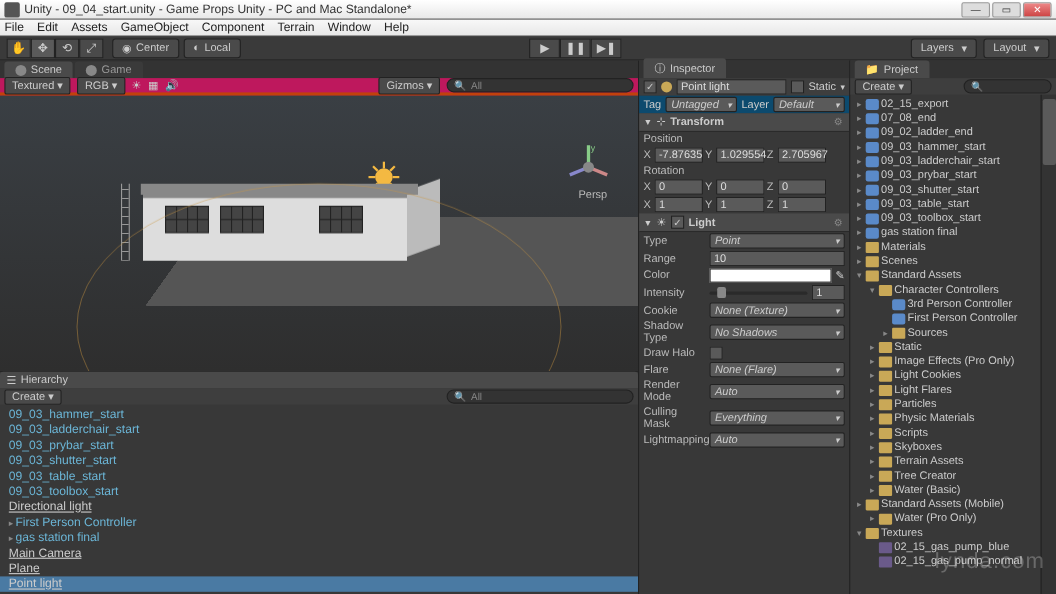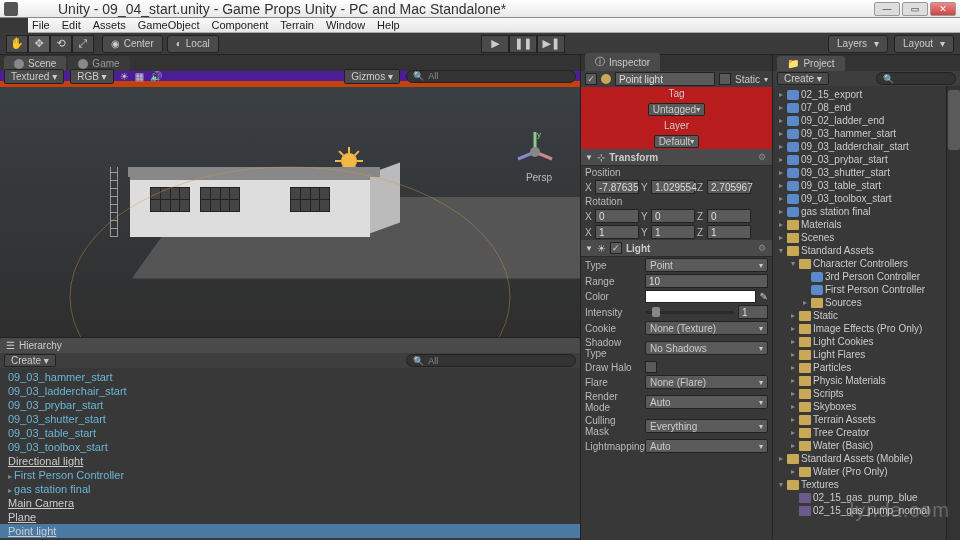--- a/index.html
+++ b/index.html
@@ -1,40 +1,40 @@
 <!DOCTYPE html>
 <html><head>
 <meta charset="utf-8">
 <style>
 * { margin: 0; padding: 0; box-sizing: border-box; font-family: Arial, sans-serif; user-select: none; }
 body { width: 960px; height: 540px; background: #383838; overflow: hidden; font-size: 11px; color: #ccc; }
 .titlebar { height: 18px; background: linear-gradient(#fff,#e8e8e8); border-bottom: 1px solid #888; display: flex; align-items: center; padding: 0 4px; color: #333; }
 .titlebar .icon { width: 14px; height: 14px; background: #555; border-radius: 2px; margin-right: 4px; }
-.titlebar .title { flex: 1; font-size: 14px; margin-left: 36px; }
+.titlebar .title { flex: 1; font-size: 11px; }
 .winbtns { display: flex; gap: 2px; }
 .winbtn { width: 26px; height: 14px; background: #ddd; border: 1px solid #999; border-radius: 2px; display:flex; align-items:center; justify-content:center; font-size:9px; color:#333;}
 .winbtn.close { background: linear-gradient(#e88,#c44); color:#fff;}
-.menubar { height: 15px; background: linear-gradient(#f8f8f8,#e8e8e8); border-bottom: 1px solid #aaa; display: flex; align-items: center; padding: 0 4px; gap: 12px; color: #222; font-size: 11px; margin-left: 28px; }
+.menubar { height: 15px; background: linear-gradient(#f8f8f8,#e8e8e8); border-bottom: 1px solid #aaa; display: flex; align-items: center; padding: 0 4px; gap: 12px; color: #222; font-size: 11px; }
 .menubar span { cursor: default; }
 .toolbar { height: 22px; background: #3a3a3a; border-bottom: 1px solid #222; display:flex; align-items:center; padding: 0 6px; }
 .toolgroup { display:flex; gap: 0; margin-right: 8px; }
 .toolbtn { width: 22px; height: 18px; background: #4a4a4a; border: 1px solid #222; display:flex; align-items:center; justify-content:center; font-size:11px; color:#ccc; }
 .toolbtn.active { background: #5a5a5a; }
 .pillbtn { height:18px; padding:0 8px; background:#4a4a4a; border:1px solid #222; border-radius:3px; display:flex; align-items:center; font-size:10px; gap:4px;}
 .spacer { flex:1; }
 .playgroup { display:flex; }
 .playbtn { width:28px; height:18px; background:#4a4a4a; border:1px solid #222; display:flex; align-items:center; justify-content:center; }
 .content { display:flex; height: 485px; }
 .leftcol { width: 580px; display:flex; flex-direction:column; }
 .scenearea { height: 362px; display:flex; flex-direction:column; }
 .tabbar { height: 16px; background:#333; display:flex; align-items:flex-end; padding-left: 4px;}
 .tab { padding:2px 10px; background:#4a4a4a; border-radius:3px 3px 0 0; margin-right:2px; font-size:10px; display:flex; align-items:center; gap:4px;}
 .tab.inactive { background:#3a3a3a; color:#999; }
 .tab .ticon { width:10px;height:10px; background:#888; border-radius:50%;}
-.scenetools { height:16px; background:#4c1d95; border-bottom:6px solid #c2410c; display:flex; align-items:center; padding:0 4px; gap:6px; font-size:10px;}
+.scenetools { height:16px; background:#be185d; border-bottom:3px solid #c2410c; display:flex; align-items:center; padding:0 4px; gap:6px; font-size:10px;}
 .scenetools .dd { padding:1px 6px; background:#4a4a4a; border:1px solid #222; border-radius:2px;}
 .sceneview { flex:1; background: linear-gradient(180deg,#3a3f44 0%,#2e2e2e 100%); position:relative; overflow:hidden;}
 .sun { position:absolute; top:60px; left:335px; width:28px; height:28px; }
 .sun .core { width:16px;height:16px; background:#f4b942; border-radius:50%; position:absolute; top:6px; left:6px;}
 .sun .ray { position:absolute; width:2px; height:6px; background:#f4b942; left:13px; transform-origin: 1px 14px;}
 .gizmo { position:absolute; top:40px; right:20px; }
 .persp { position:absolute; top:85px; right:28px; font-size:10px; color:#bbb;}
 .building { position:absolute; bottom:30px; left:110px; width:320px; height:160px;}
 .ground { position:absolute; bottom:0; left:80px; width:400px; height:110px; background:#555; transform: perspective(400px) rotateX(55deg); transform-origin: top center; border-radius:2px;}
 .bldg { position:absolute; bottom:70px; left:20px; width:240px; height:90px; }
@@ -62,21 +62,21 @@
 .insp-hdr { background:#4a4a4a; padding:2px 4px; display:flex; align-items:center; gap:4px; border-bottom:1px solid #2a2a2a;}
 .insp-hdr .arrow{font-size:8px;}
 .chk { width:12px; height:12px; background:#5a5a5a; border:1px solid #222; display:flex; align-items:center; justify-content:center; font-size:9px;}
 .fld { flex:1; height:14px; background:#5a5a5a; border:1px solid #222; padding:0 3px; display:flex; align-items:center; color:#ddd;}
 .lbl { width:56px; color:#bbb;}
 .xyz { display:flex; gap:2px; flex:1;}
 .xyz .ax { display:flex; align-items:center; gap:2px;}
 .xyz .ax span{ color:#bbb; width:8px;}
 .xyz .ax .fld { width:44px; flex:none;}
 .colorbox { flex:1; height:13px; background:#fff; border:1px solid #222;}
-.dd2 { flex:1; height:14px; background:#5a5a5a; border:1px solid #222; border-radius:2px; padding:0 4px; display:flex; align-items:center; justify-content:space-between;}
+.dd2 { flex:1; height:14px; background:#5a5a5a; border:1px solid #222; border-radius:2px; padding:0 4px; display:flex; align-items:center; justify-content:space-between;font-style:italic;}
 .dd2::after{content:'▾';font-size:8px;}
 .slider { flex:1; height:14px; display:flex; align-items:center; gap:4px;}
 .slider .track{ flex:1; height:3px; background:#2a2a2a; border-radius:2px; position:relative;}
 .slider .thumb{ position:absolute; width:8px; height:10px; background:#888; border-radius:2px; top:-4px;}
 .gearend { width:12px; height:12px; display:flex; align-items:center; justify-content:center; font-size:9px; color:#888;}
 .plist { flex:1; overflow:hidden; padding:2px 0;}
 .pitem { padding:0px 4px; font-size:10px; color:#ccc; display:flex; align-items:center; gap:2px; height:13px;}
 .pitem .arr { width:8px; font-size:8px; color:#888; text-align:center;}
 .pitem .fico { width:12px; height:10px; border-radius:1px;}
 .fico.folder { background:#c9a857;}
@@ -264,21 +264,21 @@
         </div>
       <div class="insp-body">
         <div class="insp-row" style="background:#3e3e3e;">
           <div class="chk">✓</div>
           <span style="width:10px;height:10px;background:#c9a857;border-radius:50%;"></span>
           <div class="fld">Point light</div>
           <div class="chk"></div>
           <span>Static</span>
             <span style="font-size:8px;">▾</span>
         </div>
-        <div class="insp-row" style="background:#b91c1c;flex-direction:column;">
+        <div class="insp-row" style="background:#0c4a6e;">
           <span>Tag</span>
           <div class="dd2" style="flex:1;">
               <span>Untagged</span>
             </div>
           <span>Layer</span>
           <div class="dd2" style="flex:1;">
               <span>Default</span>
             </div>
         </div>
         <div class="insp-hdr">

